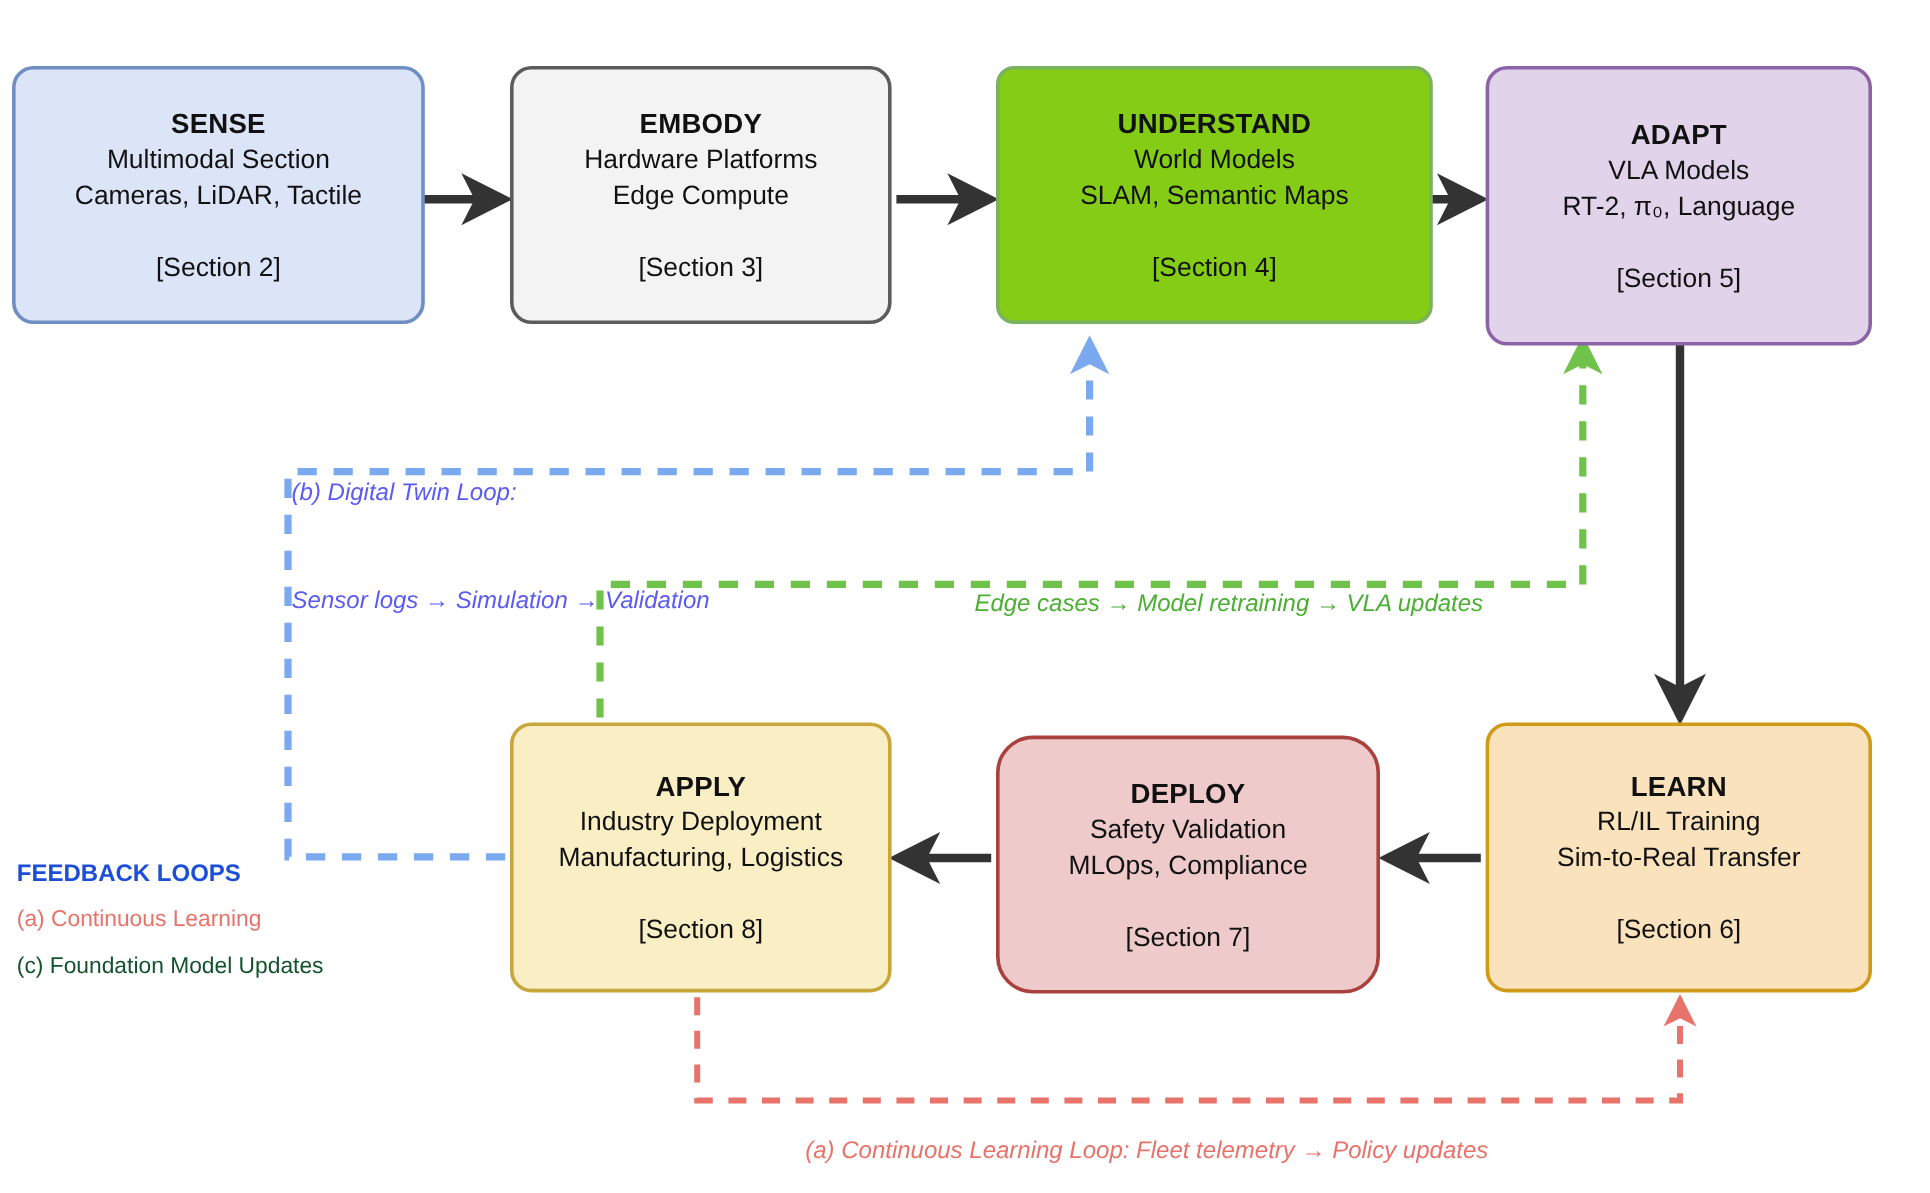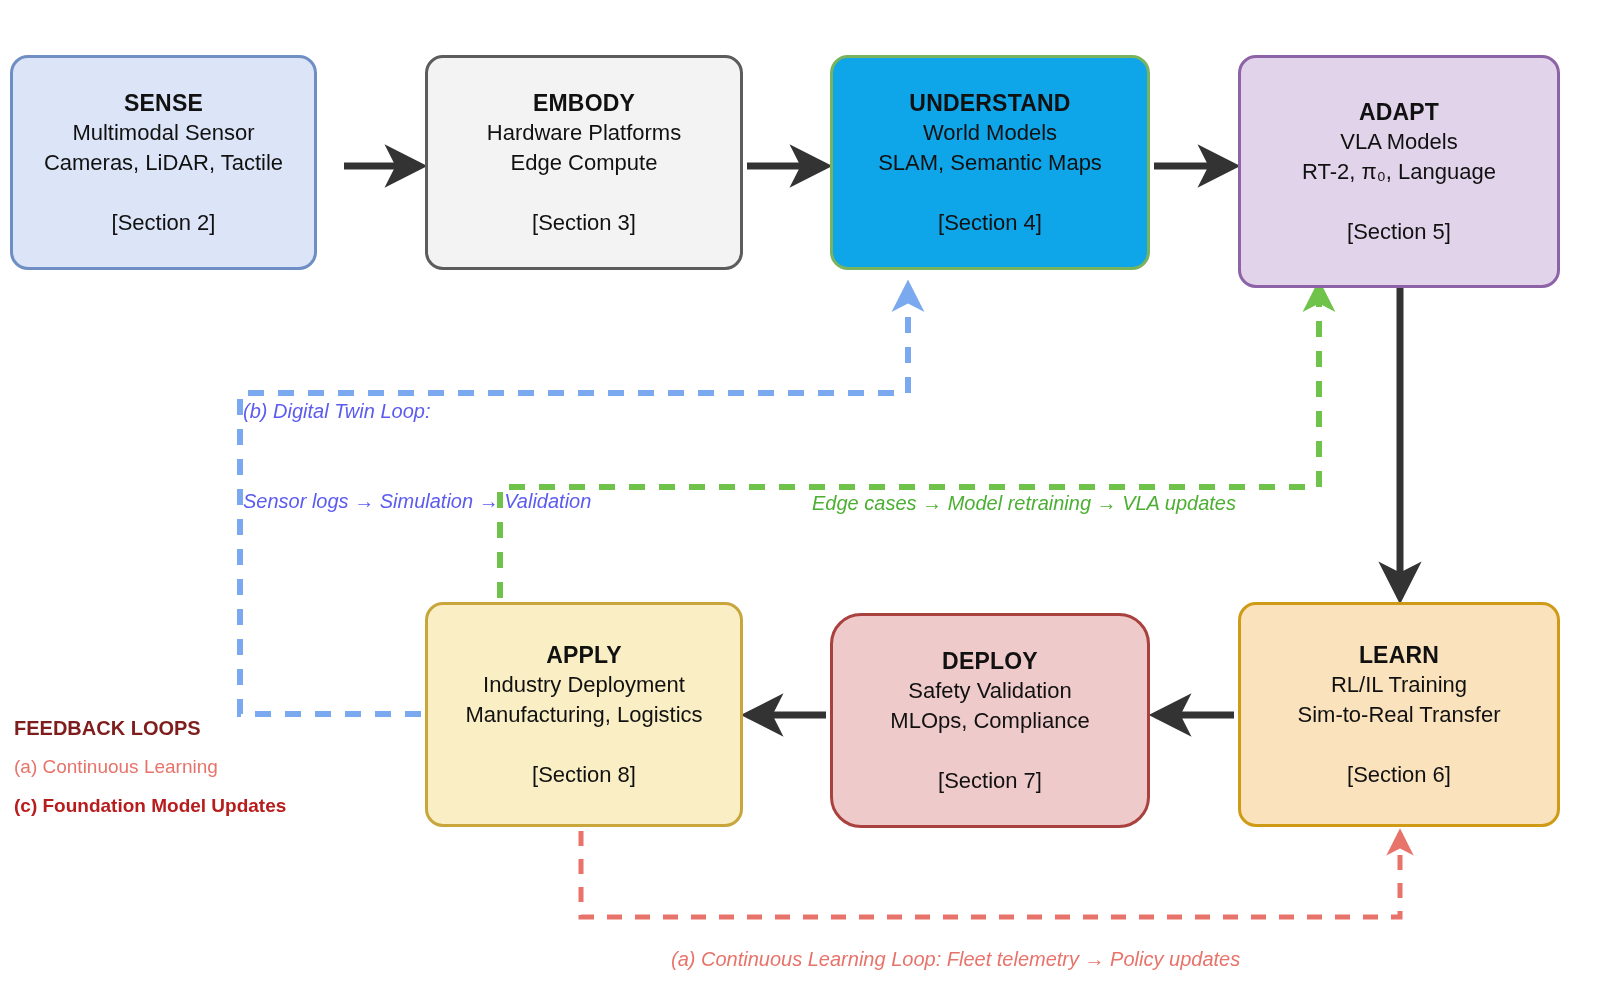--- a/index.html
+++ b/index.html
@@ -59,21 +59,21 @@
   }
   .legend {
     position: absolute;
     left: 14px;
     top: 713px;
     width: 330px;
   }
   .legend .legend-title {
     font-weight: bold;
     font-size: 20px;
-    color: #7f1d1d;
+    color: #1d4ed8;
     line-height: 30px;
   }
   .legend .legend-row {
     font-size: 19px;
     line-height: 30px;
     margin-top: 9px;
   }
 </style>
 </head>
 <body>
@@ -103,35 +103,35 @@
     <line x1="1234" y1="715" x2="1156" y2="715" stroke="#333333" stroke-width="7" marker-end="url(#ah-dark)"></line>
     <line x1="826" y1="715" x2="748" y2="715" stroke="#333333" stroke-width="7" marker-end="url(#ah-dark)"></line>
 
     <path d="M 421 714 L 240 714 L 240 393 L 908 393 L 908 285" fill="none" stroke="#7aa9ef" stroke-width="6" stroke-dasharray="16 14" marker-end="url(#ah-blue)"></path>
 
     <path d="M 500 598 L 500 487 L 1319 487 L 1319 285" fill="none" stroke="#6fc24a" stroke-width="6" stroke-dasharray="16 14" marker-end="url(#ah-green)"></path>
 
     <path d="M 581 831 L 581 917 L 1400 917 L 1400 833" fill="none" stroke="#e8736a" stroke-width="5" stroke-dasharray="15 13" marker-end="url(#ah-red)"></path>
   </svg>
 
-  <div class="node" style="left:10px; top:55px; width:307px; height:215px; background:#dce4f7; border-color:#6f8ec4;">
+  <div class="node" style="left:10px; top:55px; width:344px; height:215px; background:#dce4f7; border-color:#6f8ec4;">
     <div class="title">SENSE</div>
-    <div class="sub">Multimodal Sensor</div>
+    <div class="sub">Multimodal Section</div>
     <div class="sub">Cameras, LiDAR, Tactile</div>
     <div class="section">[Section 2]</div>
   </div>
 
   <div class="node" style="left:425px; top:55px; width:318px; height:215px; background:#f3f3f3; border-color:#5c5c5c;">
     <div class="title">EMBODY</div>
     <div class="sub">Hardware Platforms</div>
     <div class="sub">Edge Compute</div>
     <div class="section">[Section 3]</div>
   </div>
 
-  <div class="node" style="left:830px; top:55px; width:320px; height:215px; background:#0ea5e9; border-color:#7ab35e;">
+  <div class="node" style="left:830px; top:55px; width:364px; height:215px; background:#84cc16; border-color:#7ab35e;border-radius:15px;">
     <div class="title">UNDERSTAND</div>
     <div class="sub">World Models</div>
     <div class="sub">SLAM, Semantic Maps</div>
     <div class="section">[Section 4]</div>
   </div>
 
   <div class="node" style="left:1238px; top:55px; width:322px; height:233px; background:#e0d3ea; border-color:#8d63a8;">
     <div class="title">ADAPT</div>
     <div class="sub">VLA Models</div>
     <div class="sub">RT-2, π₀, Language</div>
@@ -168,16 +168,16 @@
     <div>Edge cases → Model retraining → VLA updates</div>
   </div>
 
   <div class="loop-label" style="left:671px; top:884px; color:#e8736a;">
     <div>(a) Continuous Learning Loop: Fleet telemetry → Policy updates</div>
   </div>
 
   <div class="legend">
     <div class="legend-title">FEEDBACK LOOPS</div>
     <div class="legend-row" style="color:#e8736a;">(a) Continuous Learning</div>
-    <div class="legend-row" style="color:#b91c1c;font-weight:bold;">(c) Foundation Model Updates</div>
+    <div class="legend-row" style="color:#14532d;">(c) Foundation Model Updates</div>
   </div>
 
 </div>
 
 </body></html>

